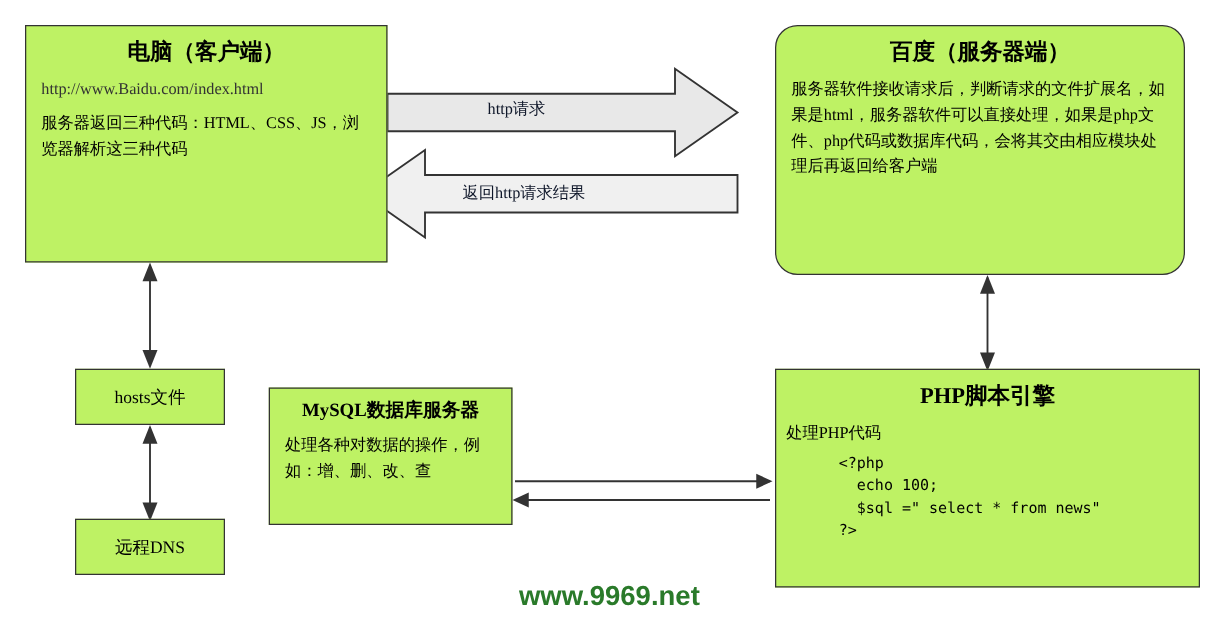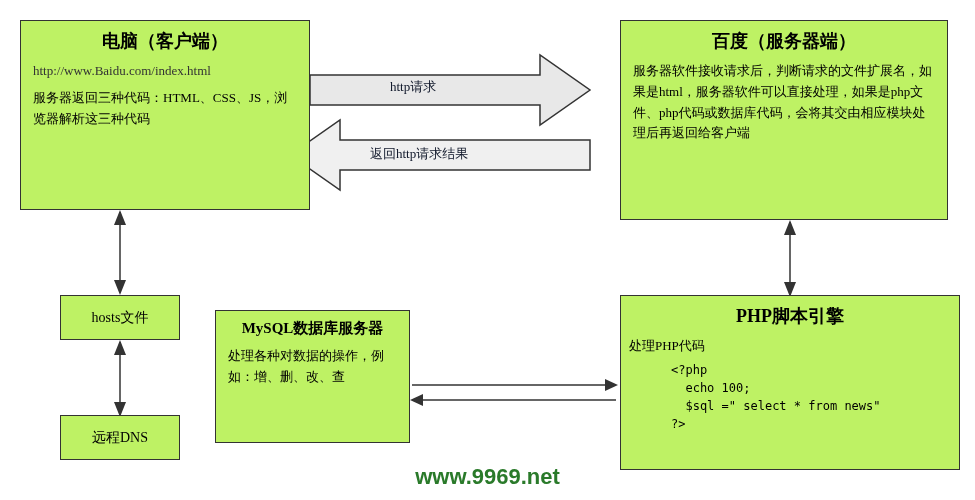--- a/index.html
+++ b/index.html
@@ -36,20 +36,21 @@
       padding: 8px 12px;
     }
 
     
     #server-box {
       left: 620px;
       top: 20px;
       width: 328px;
       height: 200px;
       padding: 8px 12px;
+      border-radius: 18px;
     }
 
     
     #hosts-box {
       left: 60px;
       top: 295px;
       width: 120px;
       height: 45px;
       display: flex;
       align-items: center;
@@ -65,21 +66,21 @@
       display: flex;
       align-items: center;
       justify-content: center;
     }
 
     
     #mysql-box {
       left: 215px;
       top: 310px;
       width: 195px;
-      height: 133px;
+      height: 110px;
       padding: 8px 12px;
     }
 
     
     #php-box {
       left: 620px;
       top: 295px;
       width: 340px;
       height: 175px;
       padding: 8px 8px;

